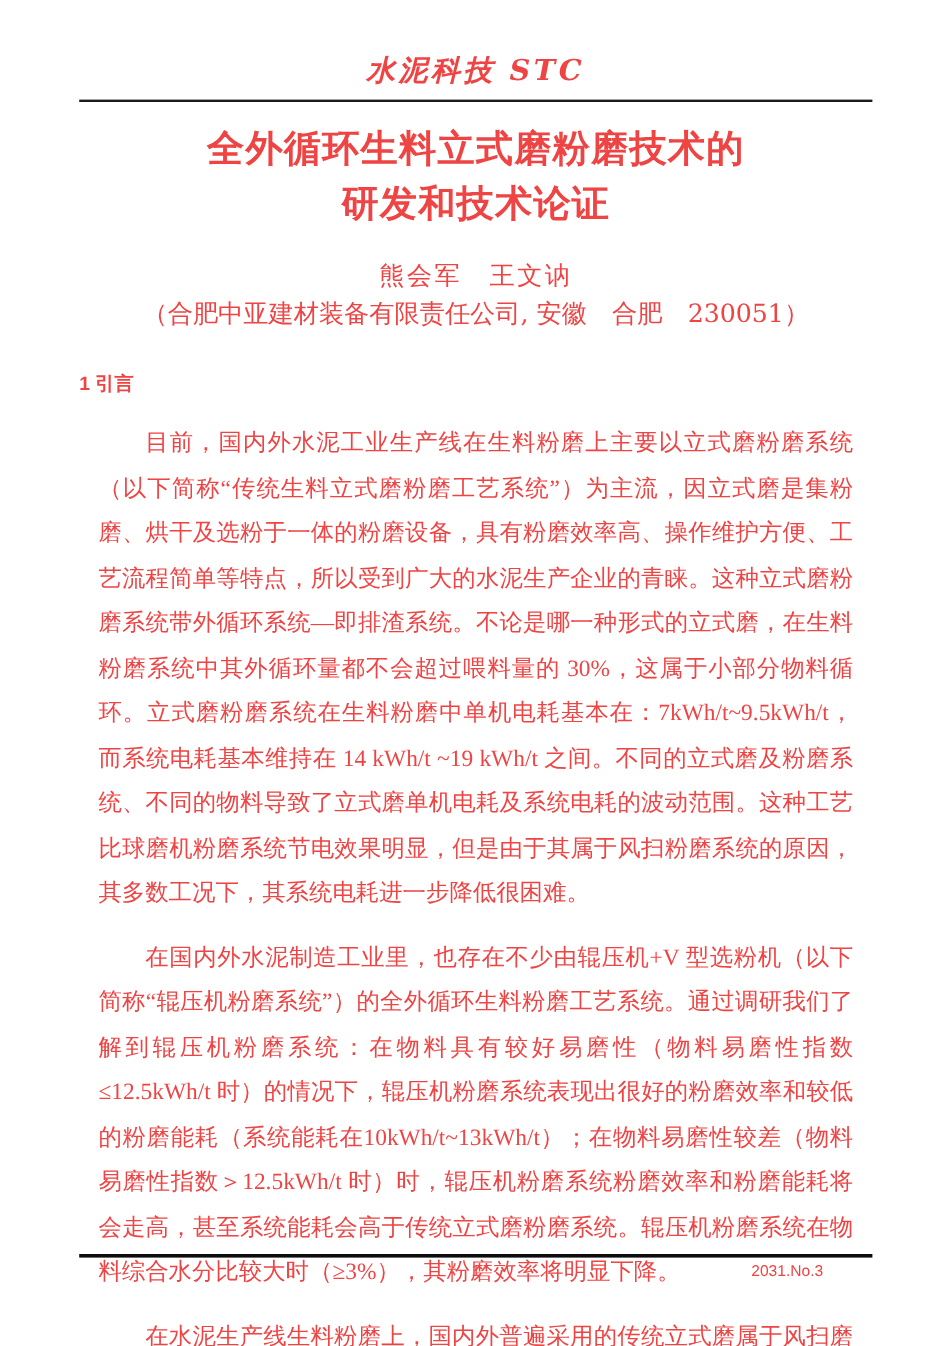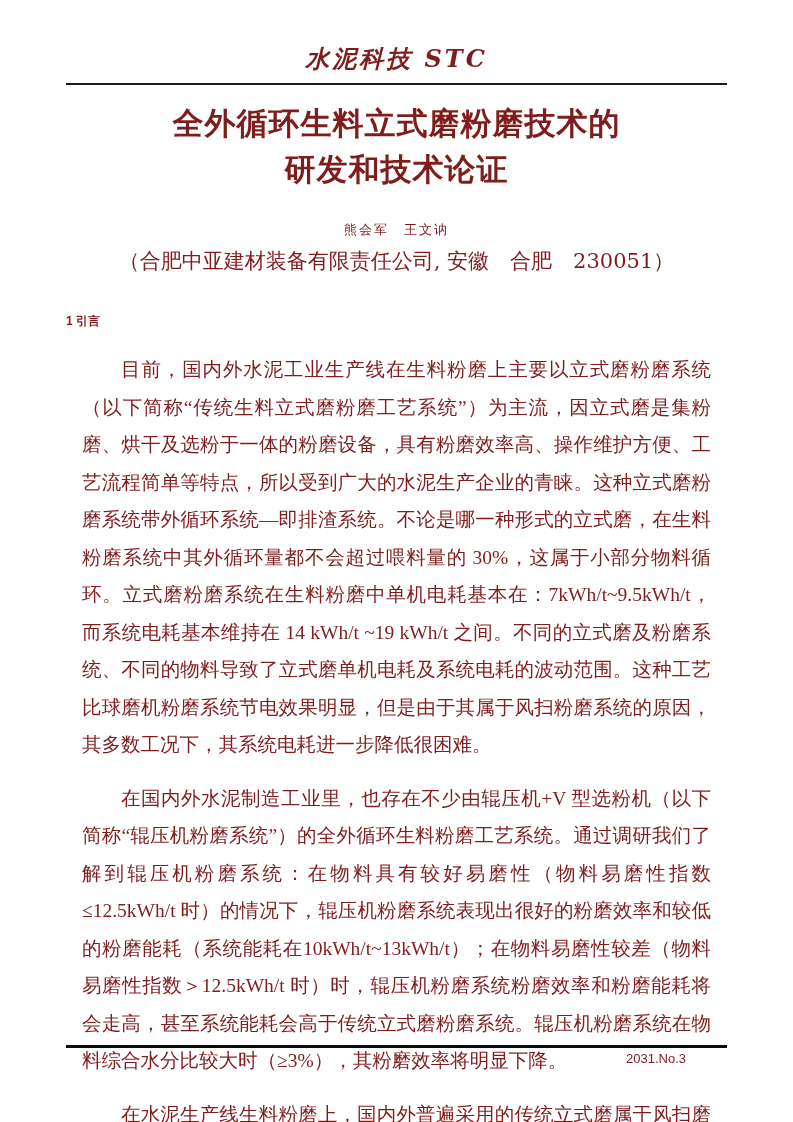--- a/index.html
+++ b/index.html
@@ -5,21 +5,21 @@
   html, body {
     margin: 0;
     padding: 0;
     background: #ffffff;
   }
   .page {
     position: relative;
     width: 793px;
     height: 1122px;
     background: #ffffff;
-    color: #7f1d1d;
+    color: #ef4444;
     font-family: "Liberation Serif", serif;
     overflow: hidden;
   }
 
   
   .header {
     padding-top: 44px;
     text-align: center;
   }
   .journal-title {
@@ -45,38 +45,38 @@
     font-weight: 600;
     font-size: 31px;
     line-height: 46px;
     letter-spacing: 1px;
   }
 
   .authors {
     margin-top: 24px;
     text-align: center;
     font-family: "DejaVu Serif", serif;
-    font-size: 13px;
+    font-size: 21px;
     line-height: 26px;
     letter-spacing: 2px;
   }
   .affiliation {
     margin-top: 4px;
     text-align: center;
     font-family: "DejaVu Serif", serif;
     font-size: 21px;
     line-height: 28px;
   }
 
   
   .section-heading {
     margin: 32px 66px 0 66px;
     font-family: "Liberation Sans", sans-serif;
     font-weight: bold;
-    font-size: 12px;
+    font-size: 16px;
     line-height: 28px;
   }
 
   .body-text {
     margin: 8px 66px 0 66px;
     font-size: 19.5px;
     line-height: 37.5px;
     text-align: justify;
   }
   .body-text p {

